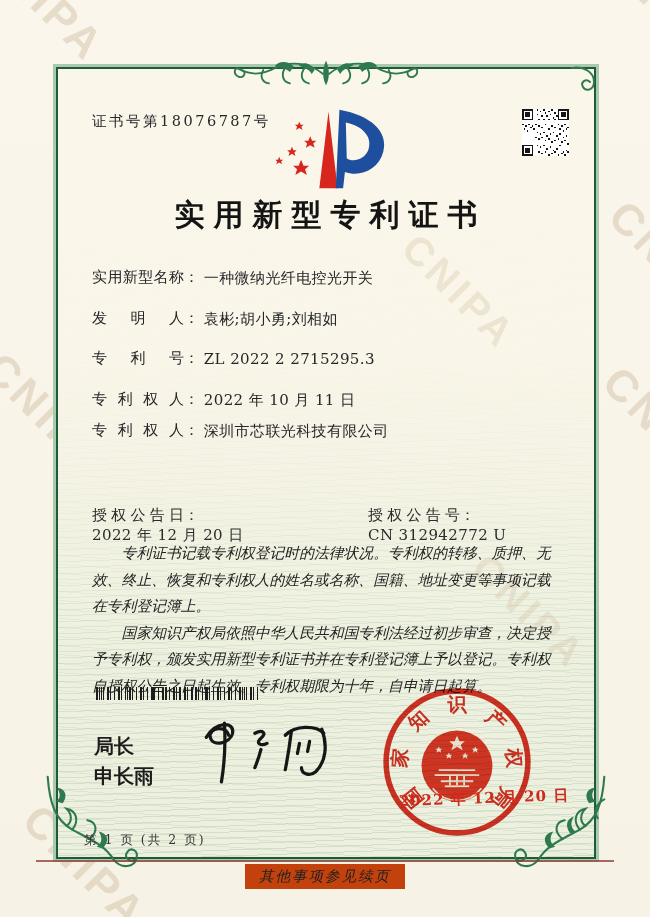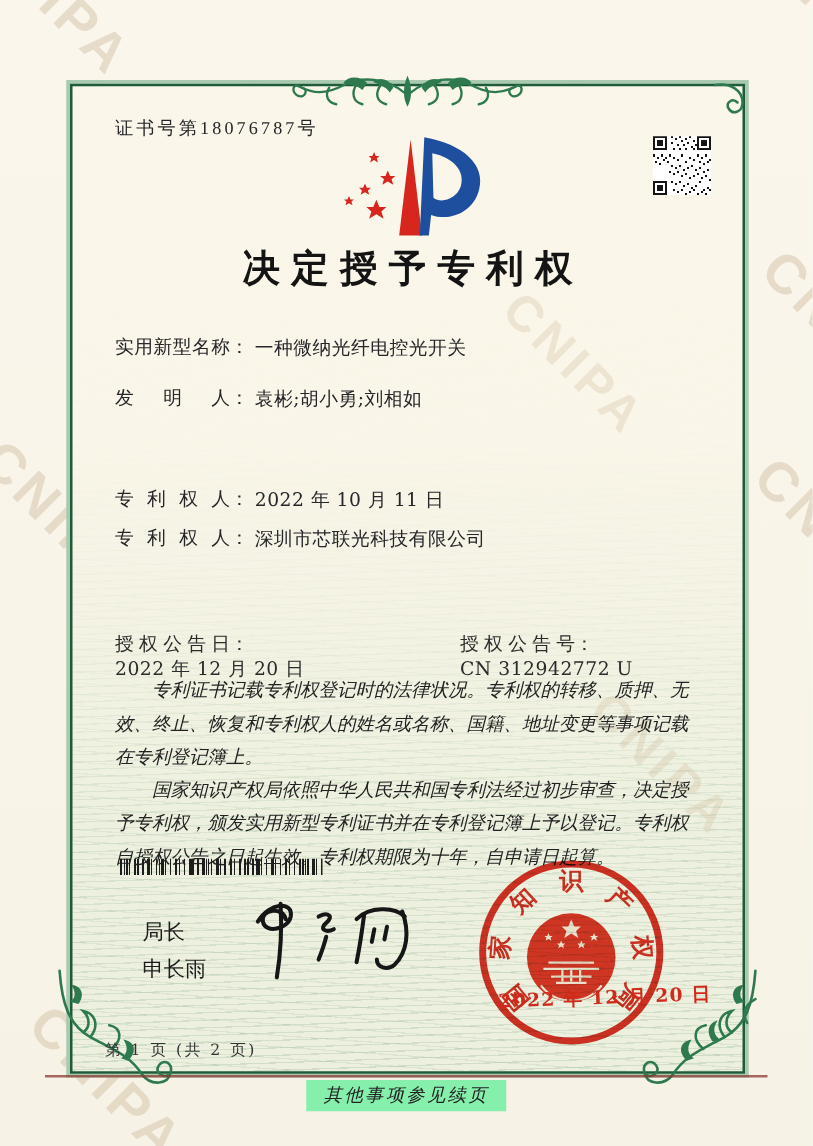--- a/index.html
+++ b/index.html
@@ -18,53 +18,53 @@
   .cert{
     position:absolute;left:56px;top:67px;width:536px;height:788px;z-index:1;
     border:2px solid #1e5b38;
     box-shadow:0 0 0 3px #a9c9b0;
     background:
       linear-gradient(180deg,rgba(250,246,233,1) 0%,rgba(250,246,233,.97) 36%,rgba(245,243,229,.8) 54%,rgba(238,241,224,.3) 74%,rgba(232,238,219,0) 100%),
       repeating-linear-gradient(178deg,rgba(120,165,124,.24) 0 1px,rgba(255,255,255,0) 1px 6px),
       repeating-linear-gradient(184deg,rgba(120,165,124,.16) 0 1px,rgba(255,255,255,0) 1px 9px),
       #edf0df;
   }
-  .cert-number{position:absolute;left:34px;top:24px;font-size:14.5px;letter-spacing:2.5px;color:#26262a;font-family:Liberation Serif, serif;}
+  .cert-number{position:absolute;left:34px;top:43px;font-size:14.5px;letter-spacing:2.5px;color:#26262a;}
   .logo{position:absolute;left:199px;top:39px;width:132px;height:84px;}
   .qr{position:absolute;left:464px;top:40px;width:47px;height:47px;}
   .cert-title{
     position:absolute;left:0;top:126px;width:100%;text-align:center;
     font-size:30px;font-weight:bold;letter-spacing:9px;text-indent:9px;color:#141414;
   }
   .row{position:absolute;left:34px;font-size:15px;color:#26262a;}
   .lbl{display:inline-block;width:92px;text-align:justify;text-align-last:justify;vertical-align:top;}
   .colon{vertical-align:top;}
   .val{display:inline-block;max-width:408px;vertical-align:top;letter-spacing:.4px;line-height:21px;}
   .r1{top:199px}.r2{top:240px}.r3{top:280px}.r4{top:321px}.r5{top:352px}.r6{top:398px}
   .grant-row{position:absolute;left:34px;top:437px;font-size:15px;display:flex;gap:38px;}
   .paras{position:absolute;left:34px;top:471px;width:468px;}
   .paras p{margin:0;text-indent:2em;font-size:14.8px;line-height:26.5px;font-style:italic;color:#222;}
   .barcode{
     position:absolute;left:38px;top:618px;width:162px;height:13px;
     background:
       repeating-linear-gradient(90deg,#1d1d1d 0 2px,transparent 2px 3px,#1d1d1d 3px 4px,transparent 4px 7px,#1d1d1d 7px 8px,transparent 8px 11px),
       repeating-linear-gradient(90deg,transparent 0 5px,#1d1d1d 5px 6px,transparent 6px 13px);
   }
-  .officer{position:absolute;left:36px;top:662px;font-family:"Liberation Sans",sans-serif;font-weight:normal;font-size:17px;line-height:30px;color:#1c1c1c;margin-left:20px;}
+  .officer{position:absolute;left:36px;top:662px;font-family:"Liberation Sans",sans-serif;font-weight:bold;font-size:20px;line-height:30px;color:#1c1c1c;}
   .sig{position:absolute;left:130px;top:645px;width:152px;height:78px;}
   .seal{position:absolute;left:318px;top:612px;width:162px;height:162px;mix-blend-mode:multiply;opacity:.95;}
   .seal-date{
     position:absolute;left:326px;top:720px;width:200px;text-align:center;
     font-size:15px;font-weight:bold;letter-spacing:1px;color:#cf2a1b;transform:rotate(-2deg);
   }
   .page-info{position:absolute;left:0;top:763px;width:100%;font-size:12.5px;letter-spacing:2px;color:#333;margin-left:26px;}
   .redline{position:absolute;left:36px;top:860px;width:578px;height:2px;background:#8d3a33;opacity:.75;z-index:1;}
   .cont-note{position:absolute;left:0;top:864px;width:100%;text-align:center;z-index:2;}
   .cont-note span{
-    display:inline-block;background:#86efac;padding:3px 14px;
+    display:inline-block;background:#c2410c;padding:3px 14px;
     font-size:14.5px;font-style:italic;letter-spacing:2px;color:#222;
   }
   
   .orn{position:absolute;pointer-events:none;}
   .orn-top{left:50%;top:-15px;transform:translateX(-50%);width:190px;height:36px;}
   .orn-br{right:-16px;bottom:-18px;width:104px;height:104px;}
   .orn-bl{left:-16px;bottom:-18px;width:104px;height:104px;transform:scaleX(-1);}
   .orn-tr{right:-12px;top:-11px;width:40px;height:40px;}
 </style>
 </head>
@@ -175,29 +175,33 @@
                M22,9h1v1h-1z M24,10h1v1h-1z M26,9h1v1h-1z M28,11h1v1h-1z M23,12h1v1h-1z M25,13h1v1h-1z M27,12h1v1h-1z
                M9,14h1v1h-1z M11,15h1v1h-1z M13,14h1v1h-1z M15,16h1v1h-1z M17,15h1v1h-1z M19,14h1v1h-1z M21,16h1v1h-1z
                M23,15h1v1h-1z M25,17h1v1h-1z M27,16h1v1h-1z M8,17h1v1h-1z M10,18h1v1h-1z M12,17h1v1h-1z M14,19h1v1h-1z
                M16,18h1v1h-1z M18,20h1v1h-1z M20,19h1v1h-1z M22,18h1v1h-1z M24,20h1v1h-1z M26,19h1v1h-1z M28,21h1v1h-1z
                M9,22h1v1h-1z M11,23h1v1h-1z M13,22h1v1h-1z M15,24h1v1h-1z M17,23h1v1h-1z M19,25h1v1h-1z M21,24h1v1h-1z
                M23,22h1v1h-1z M25,26h1v1h-1z M27,25h1v1h-1z M10,26h1v1h-1z M12,27h1v1h-1z M14,26h1v1h-1z M16,28h1v1h-1z
                M18,27h1v1h-1z M20,26h1v1h-1z M22,28h1v1h-1z M24,27h1v1h-1z M26,28h1v1h-1z M28,26h1v1h-1z"></path>
     </g>
   </svg>
 
-  <div class="cert-title">决定授予专利权</div>
+  <div class="cert-title">实用新型专利证书</div>
 
   <div class="row r1">
     <span class="lbl">实用新型名称</span><span class="colon">：</span>
     <span class="val">一种微纳光纤电控光开关</span>
   </div>
   <div class="row r2">
     <span class="lbl">发明人</span><span class="colon">：</span>
     <span class="val">袁彬;胡小勇;刘相如</span>
+  </div>
+  <div class="row r3">
+    <span class="lbl">专利号</span><span class="colon">：</span>
+    <span class="val">ZL 2022 2 2715295.3</span>
   </div>
   <div class="row r4">
     <span class="lbl">专利权人</span><span class="colon">：</span>
     <span class="val">2022 年 10 月 11 日</span>
   </div>
   <div class="row r5">
     <span class="lbl">专利权人</span><span class="colon">：</span>
     <span class="val">深圳市芯联光科技有限公司</span>
   </div>
 

